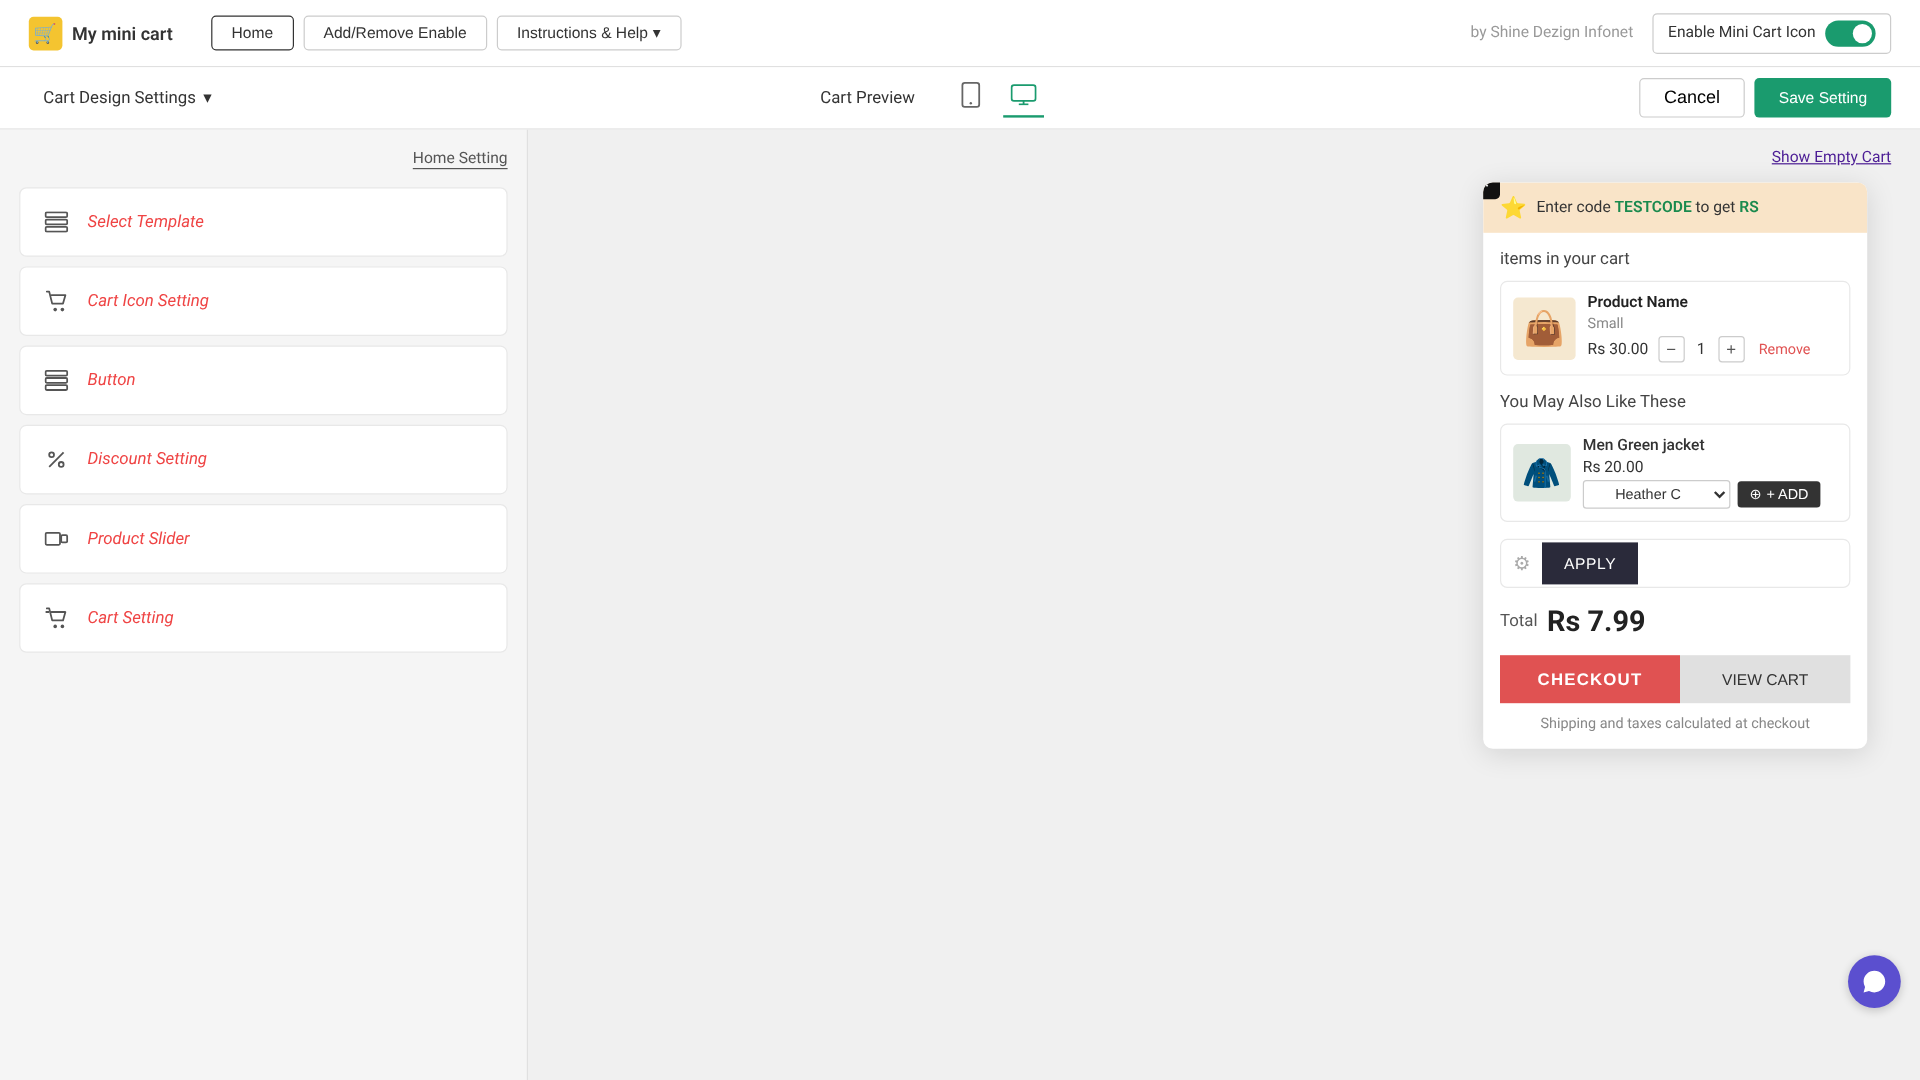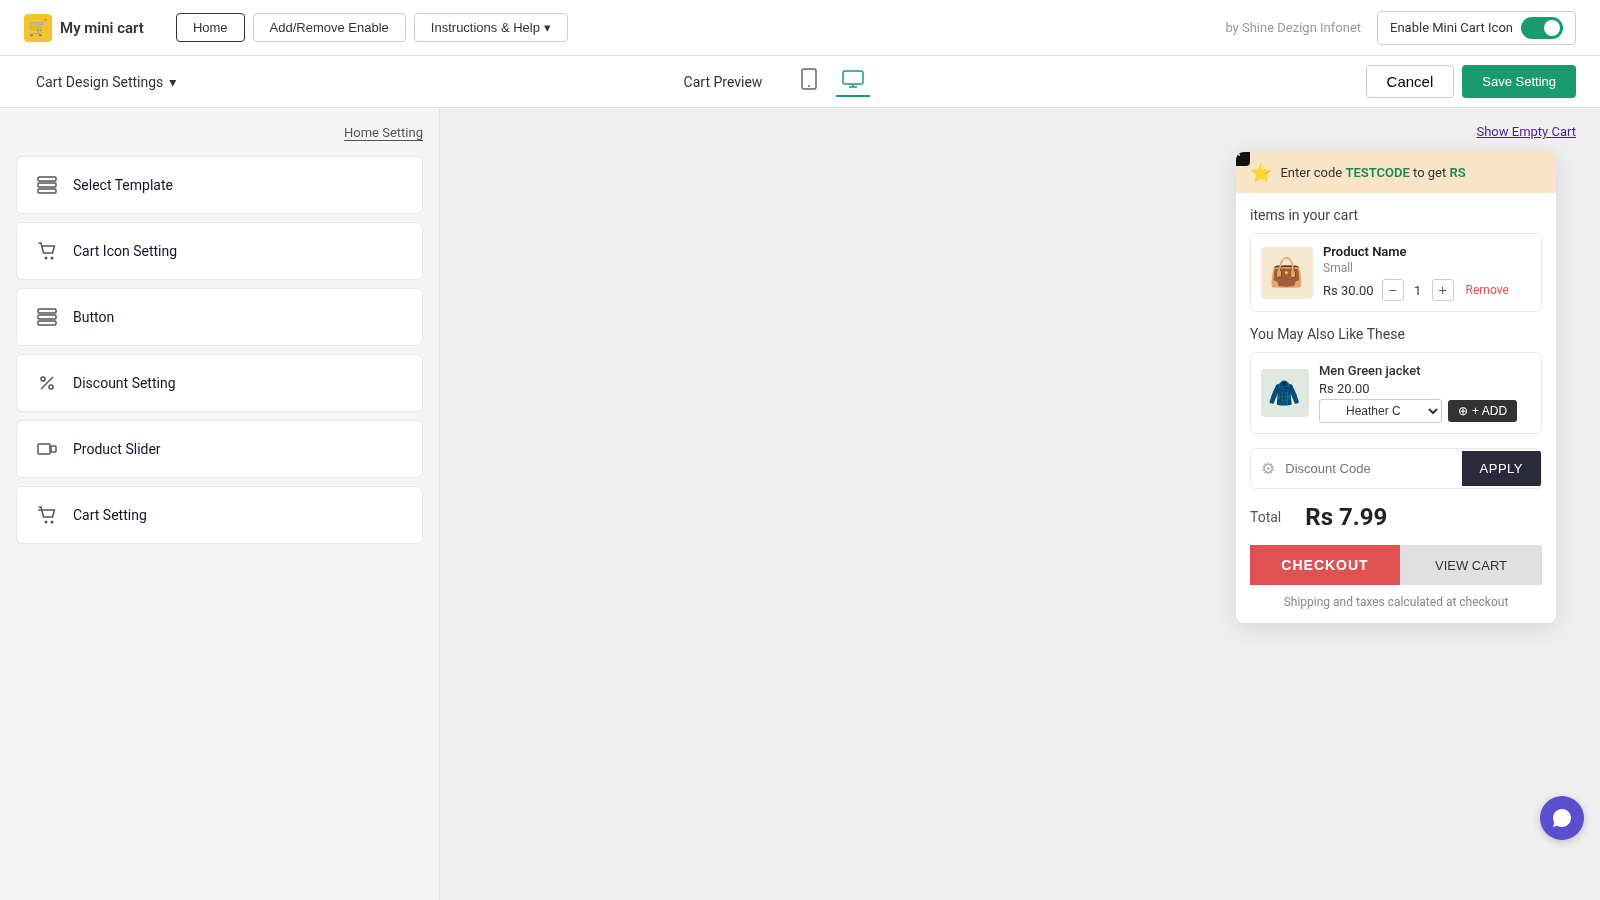--- a/index.html
+++ b/index.html
@@ -196,21 +196,22 @@
       height: 28px;
       display: flex;
       align-items: center;
       justify-content: center;
       color: #555;
       font-size: 16px;
       flex-shrink: 0;
     }
     .sidebar-item-label {
       font-size: 14px;
-      color: #0f172a;
+      color: #ef4444;
+      font-style: italic;
     }
 
     
     .preview-area {
       flex: 1;
       background: #f0f0f0;
       position: relative;
       overflow: hidden;
     }
 
@@ -447,21 +448,21 @@
       padding: 10px 18px;
       font-size: 13px;
       cursor: pointer;
       letter-spacing: 0.5px;
     }
 
     
     .total-row {
       display: flex;
       align-items: center;
-      gap: 24px;
+      gap: 8px;
       margin-bottom: 14px;
     }
     .total-label {
       font-size: 14px;
       color: #555;
     }
     .total-amount {
       font-size: 24px;
       font-weight: 700;
       color: #222;
@@ -694,21 +695,20 @@
               <button class="add-btn">
                 <span>⊕</span>
                 <span>+ ADD</span>
               </button>
             </div>
           </div>
         </div>
 
         <div class="discount-row">
           <span class="discount-icon">⚙</span>
-          <input class="discount-input" placeholder="Discount Code" style="">
           <button class="apply-btn">APPLY</button>
         </div>
 
         <div class="total-row">
           <span class="total-label">Total</span>
           <span class="total-amount">Rs 7.99</span>
         </div>
 
         <div class="checkout-buttons">
           <button class="checkout-btn">CHECKOUT</button>

